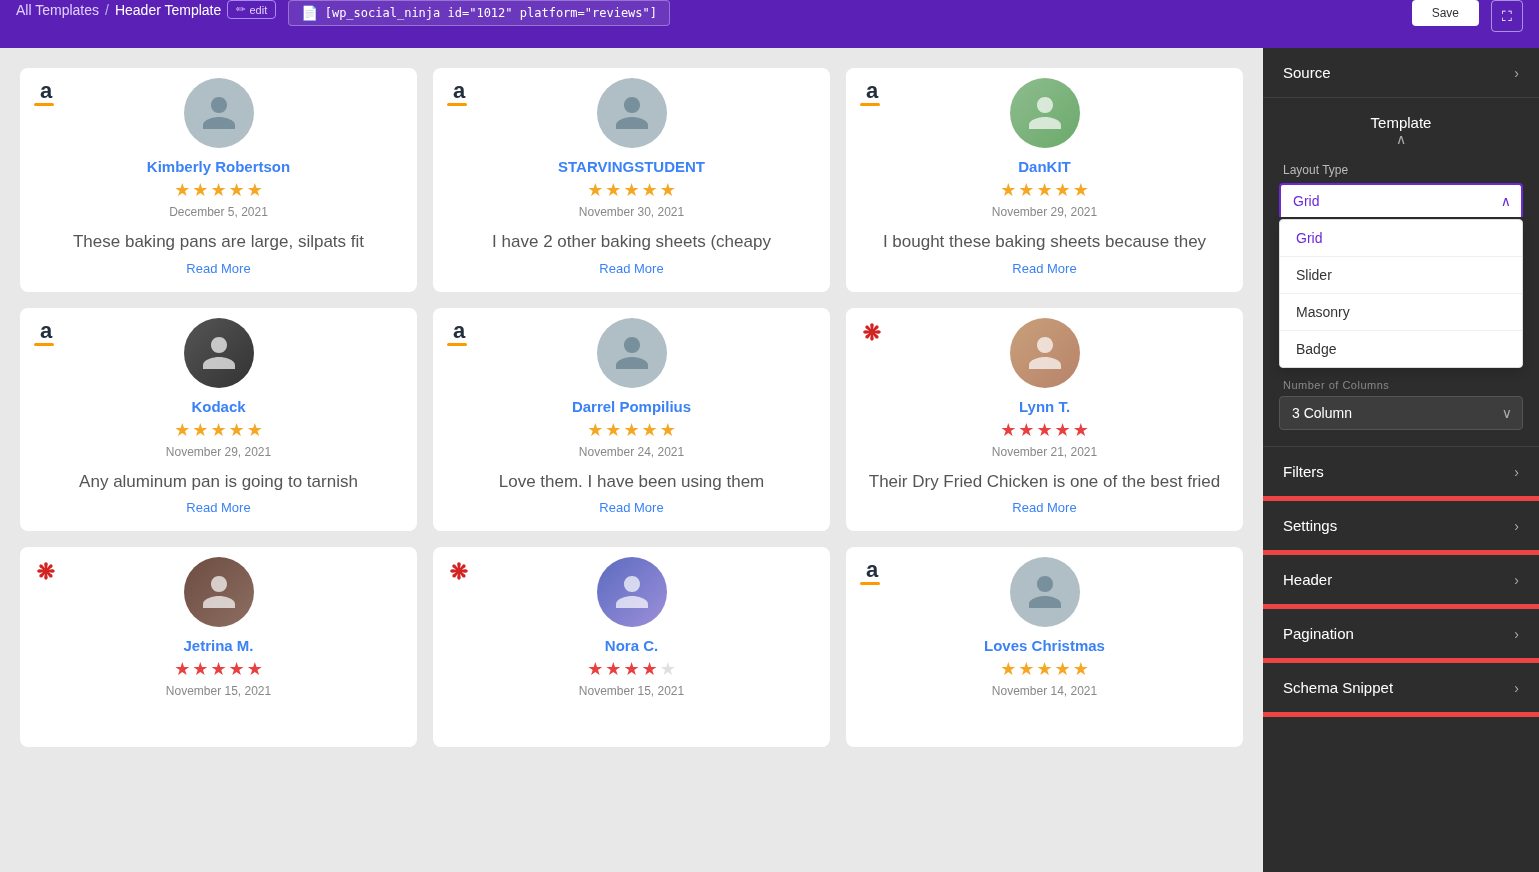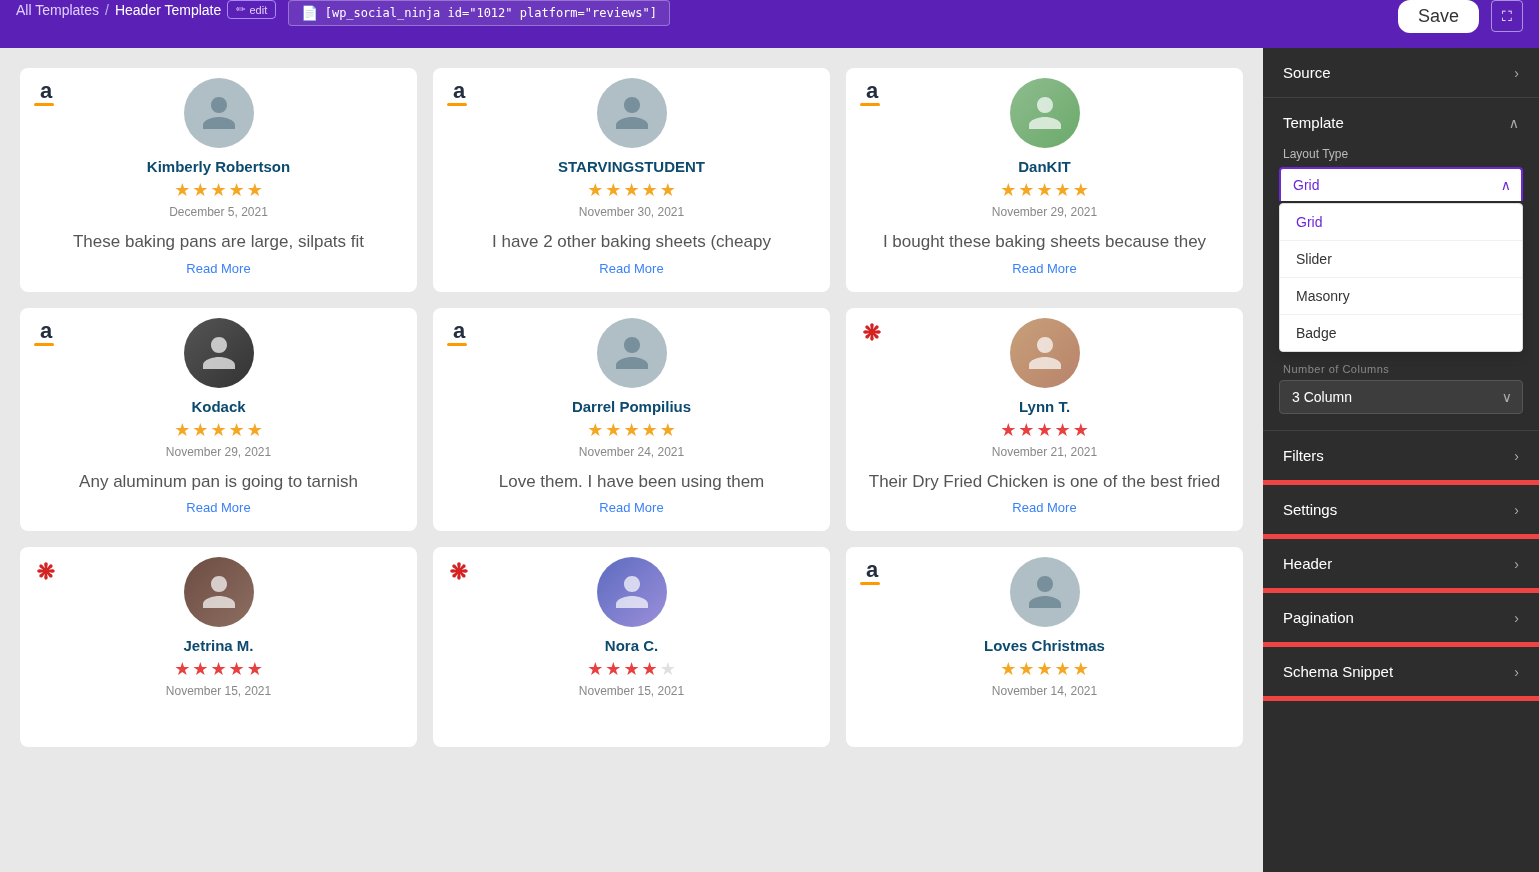--- a/index.html
+++ b/index.html
@@ -47,23 +47,23 @@
       display: flex;
       align-items: center;
       gap: 6px;
     }
     .shortcode-icon { color: #c4b0f0; font-size: 14px; }
     .header-spacer { flex: 1; }
     .save-btn {
       background: #fff;
       color: #333;
       border: none;
-      border-radius: 12px;
+      border-radius: 4px;
       padding: 6px 20px;
-      font-size: 18px;
+      font-size: 12px;
       font-weight: 500;
       cursor: pointer;
     }
     .fullscreen-btn {
       background: transparent;
       border: 1px solid rgba(255,255,255,0.5);
       color: #fff;
       border-radius: 4px;
       width: 32px;
       height: 32px;
@@ -142,21 +142,21 @@
     }
     .yelp-icon {
       color: #d32323;
       font-size: 20px;
       font-weight: bold;
     }
 
     .reviewer-name {
       font-size: 15px;
       font-weight: 700;
-      color: #0c4a6e;
+      color: #3b82f6;
       margin-bottom: 4px;
     }
     .stars {
       display: flex;
       gap: 2px;
       margin-bottom: 4px;
       justify-content: center;
     }
     .star { font-size: 18px; }
     .star-filled { color: #f5a623; }
@@ -215,20 +215,21 @@
       background: #2d2d2d;
     }
     .template-header {
       display: flex;
       align-items: center;
       justify-content: space-between;
       padding: 16px 20px;
       cursor: pointer;
       font-size: 15px;
       font-weight: 500;
+      flex-direction: column;
     }
     .template-content {
       padding: 0 16px 16px;
     }
     .layout-type-label {
       font-size: 12px;
       color: #bbb;
       margin-bottom: 6px;
       padding: 0 4px;
     }

